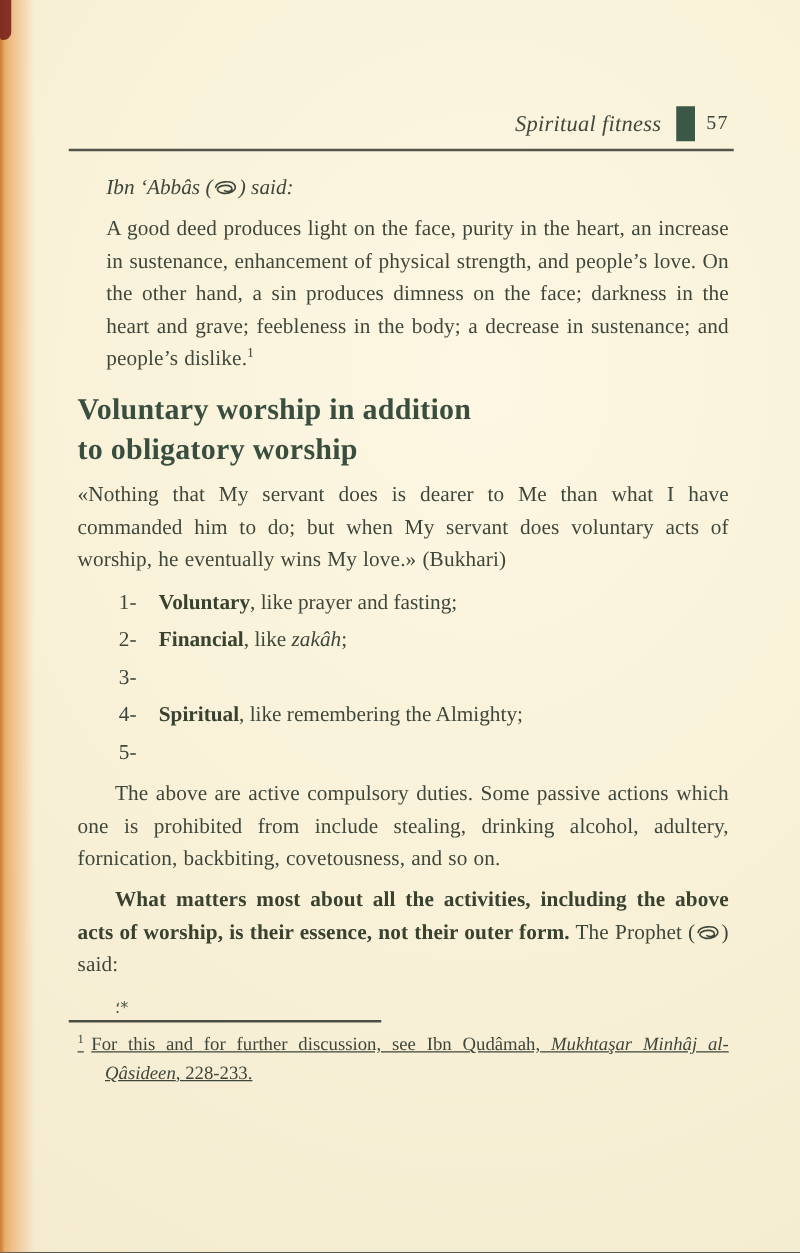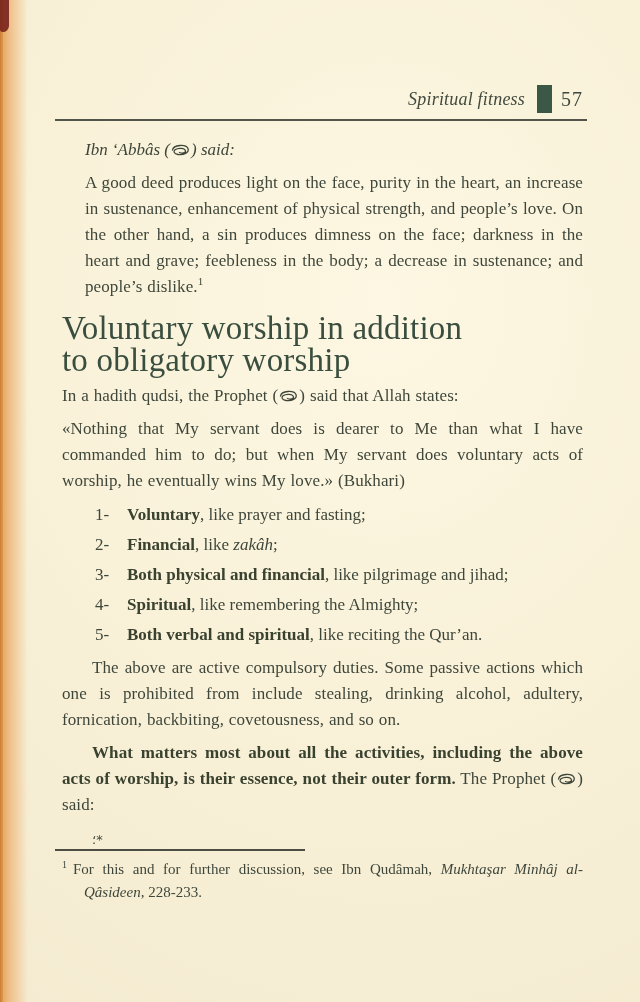--- a/index.html
+++ b/index.html
@@ -36,21 +36,21 @@
     height:30px;
   }
   .running-title{
     font-style:italic;font-size:18px;color:#424a3e;
     letter-spacing:.2px;
   }
   .green-block{
     display:inline-block;width:15px;height:28px;
     background:#3b5745;margin:0 9px 0 12px;
   }
-  .page-number{font-size:20px;color:#3c463c;letter-spacing:1px;}
+  .page-number{font-size:16px;color:#3c463c;letter-spacing:1px;}
   .header-rule{
     border:none;border-top:2px solid #53544a;
     margin:5px -4px 0 -7px;height:0;
   }
   
   p{margin:0;}
   .body-txt{
     font-size:17px;line-height:26px;
     text-align:justify;
     letter-spacing:.1px;
@@ -61,22 +61,22 @@
     font-size:17px;line-height:26px;font-style:italic;
   }
   .quote-block{
     margin:7px 0 0 23px;
   }
   .fn-ref{
     font-size:11px;vertical-align:super;line-height:0;
   }
   .section-heading{
     margin:12px 0 0 0;
-    font-size:33px;line-height:32px;
-    font-weight:normal;color:#3a4e3f;
+    font-size:24px;line-height:32px;
+    font-weight:bold;color:#3a4e3f;
     letter-spacing:.2px;
   }
   .section-heading .hl{display:block;}
   .para{margin-top:7px;}
   .pindent{text-indent:30px;}
   b{font-weight:bold;color:#39412f;}
   
   .worship-list{
     list-style:none;margin:8px 0 0 0;padding:0 0 0 33px;
   }
@@ -100,20 +100,21 @@
   }
   .footnote-rule{
     border:none;border-top:2px solid #4c4d43;
     width:250px;margin:3px 0 0 -7px;height:0;
   }
   .footnote{
     margin-top:7px;
     font-size:15px;line-height:23px;
     padding-left:22px;text-indent:-22px;
     text-align:justify;
+    text-decoration:underline;
   }
   .footnote sup{font-size:10px;vertical-align:super;line-height:0;margin-right:6px;}
   i{font-style:italic;}
 </style>
 </head>
 <body>
 
 <div class="page">
   <div class="left-edge"></div>
   <div class="left-edge-line"></div>
@@ -132,47 +133,42 @@
             <path d="M2.5 8 C3.5 2.5 16 2 18 6.5 C19.5 10.5 13.5 13.5 8 12.5 C4 11.8 3 9.5 5 7.8 C7.5 5.8 15 5.5 15.5 9 C15.8 11 12 11.8 9.5 10.5" fill="none" stroke="#3e463a" stroke-width="1.3" stroke-linecap="round"></path>
           </svg></span><span>) said:</span></p>
 
     <p class="quote-block body-txt"><span>A good deed produces light on the face, purity in the heart, an increase in sustenance, enhancement of physical strength, and people’s love. On the other hand, a sin produces dimness on the face; darkness in the heart and grave; feebleness in the body; a decrease in sustenance; and people’s dislike.</span><sup class="fn-ref">1</sup></p>
 
     <h1 class="section-heading">
       <span class="hl">Voluntary worship in addition</span>
       <span class="hl">to obligatory worship</span>
     </h1>
 
-    <p class="para body-txt"><span>In a hadith qudsi, the Prophet (</span><span class="honorific"><svg viewBox="0 0 21 15">
-            <path d="M2.5 8 C3.5 2.5 16 2 18 6.5 C19.5 10.5 13.5 13.5 8 12.5 C4 11.8 3 9.5 5 7.8 C7.5 5.8 15 5.5 15.5 9 C15.8 11 12 11.8 9.5 10.5" fill="none" stroke="#3e463a" stroke-width="1.3" stroke-linecap="round"></path>
-          </svg></span><span>) said that Allah states:</span></p>
 
     <p class="para body-txt">«Nothing that My servant does is dearer to Me than what I have commanded him to do; but when My servant does voluntary acts of worship, he eventually wins My love.» (Bukhari)</p>
 
 
     <ol class="worship-list">
       <li>
         <span class="num">1-</span>
         <span class="li-text"><b>Voluntary</b><span>, like prayer and fasting;</span><i></i><span></span></span>
       </li>
       <li>
         <span class="num">2-</span>
         <span class="li-text"><b>Financial</b><span>, like </span><i>zakâh</i><span>;</span></span>
       </li>
       <li>
         <span class="num">3-</span>
-        <span class="li-text"><b>Both physical and financial</b><span>, like pilgrimage and jihad;</span><i></i><span></span></span>
       </li>
       <li>
         <span class="num">4-</span>
         <span class="li-text"><b>Spiritual</b><span>, like remembering the Almighty;</span><i></i><span></span></span>
       </li>
       <li>
         <span class="num">5-</span>
-        <span class="li-text"><b>Both verbal and spiritual</b><span>, like reciting the Qur’an.</span><i></i><span></span></span>
       </li>
     </ol>
 
     <p class="para body-txt pindent">The above are active compulsory duties. Some passive actions which one is prohibited from include stealing, drinking alcohol, adultery, fornication, backbiting, covetousness, and so on.</p>
 
     <p class="para body-txt pindent"><b>What matters most about all the activities, including the above acts of worship, is their essence, not their outer form.</b><span> The Prophet (</span><span class="honorific"><svg viewBox="0 0 21 15">
             <path d="M2.5 8 C3.5 2.5 16 2 18 6.5 C19.5 10.5 13.5 13.5 8 12.5 C4 11.8 3 9.5 5 7.8 C7.5 5.8 15 5.5 15.5 9 C15.8 11 12 11.8 9.5 10.5" fill="none" stroke="#3e463a" stroke-width="1.3" stroke-linecap="round"></path>
           </svg></span><span>) said:</span></p>
 
     <div class="arabic-mark">؛*</div>

